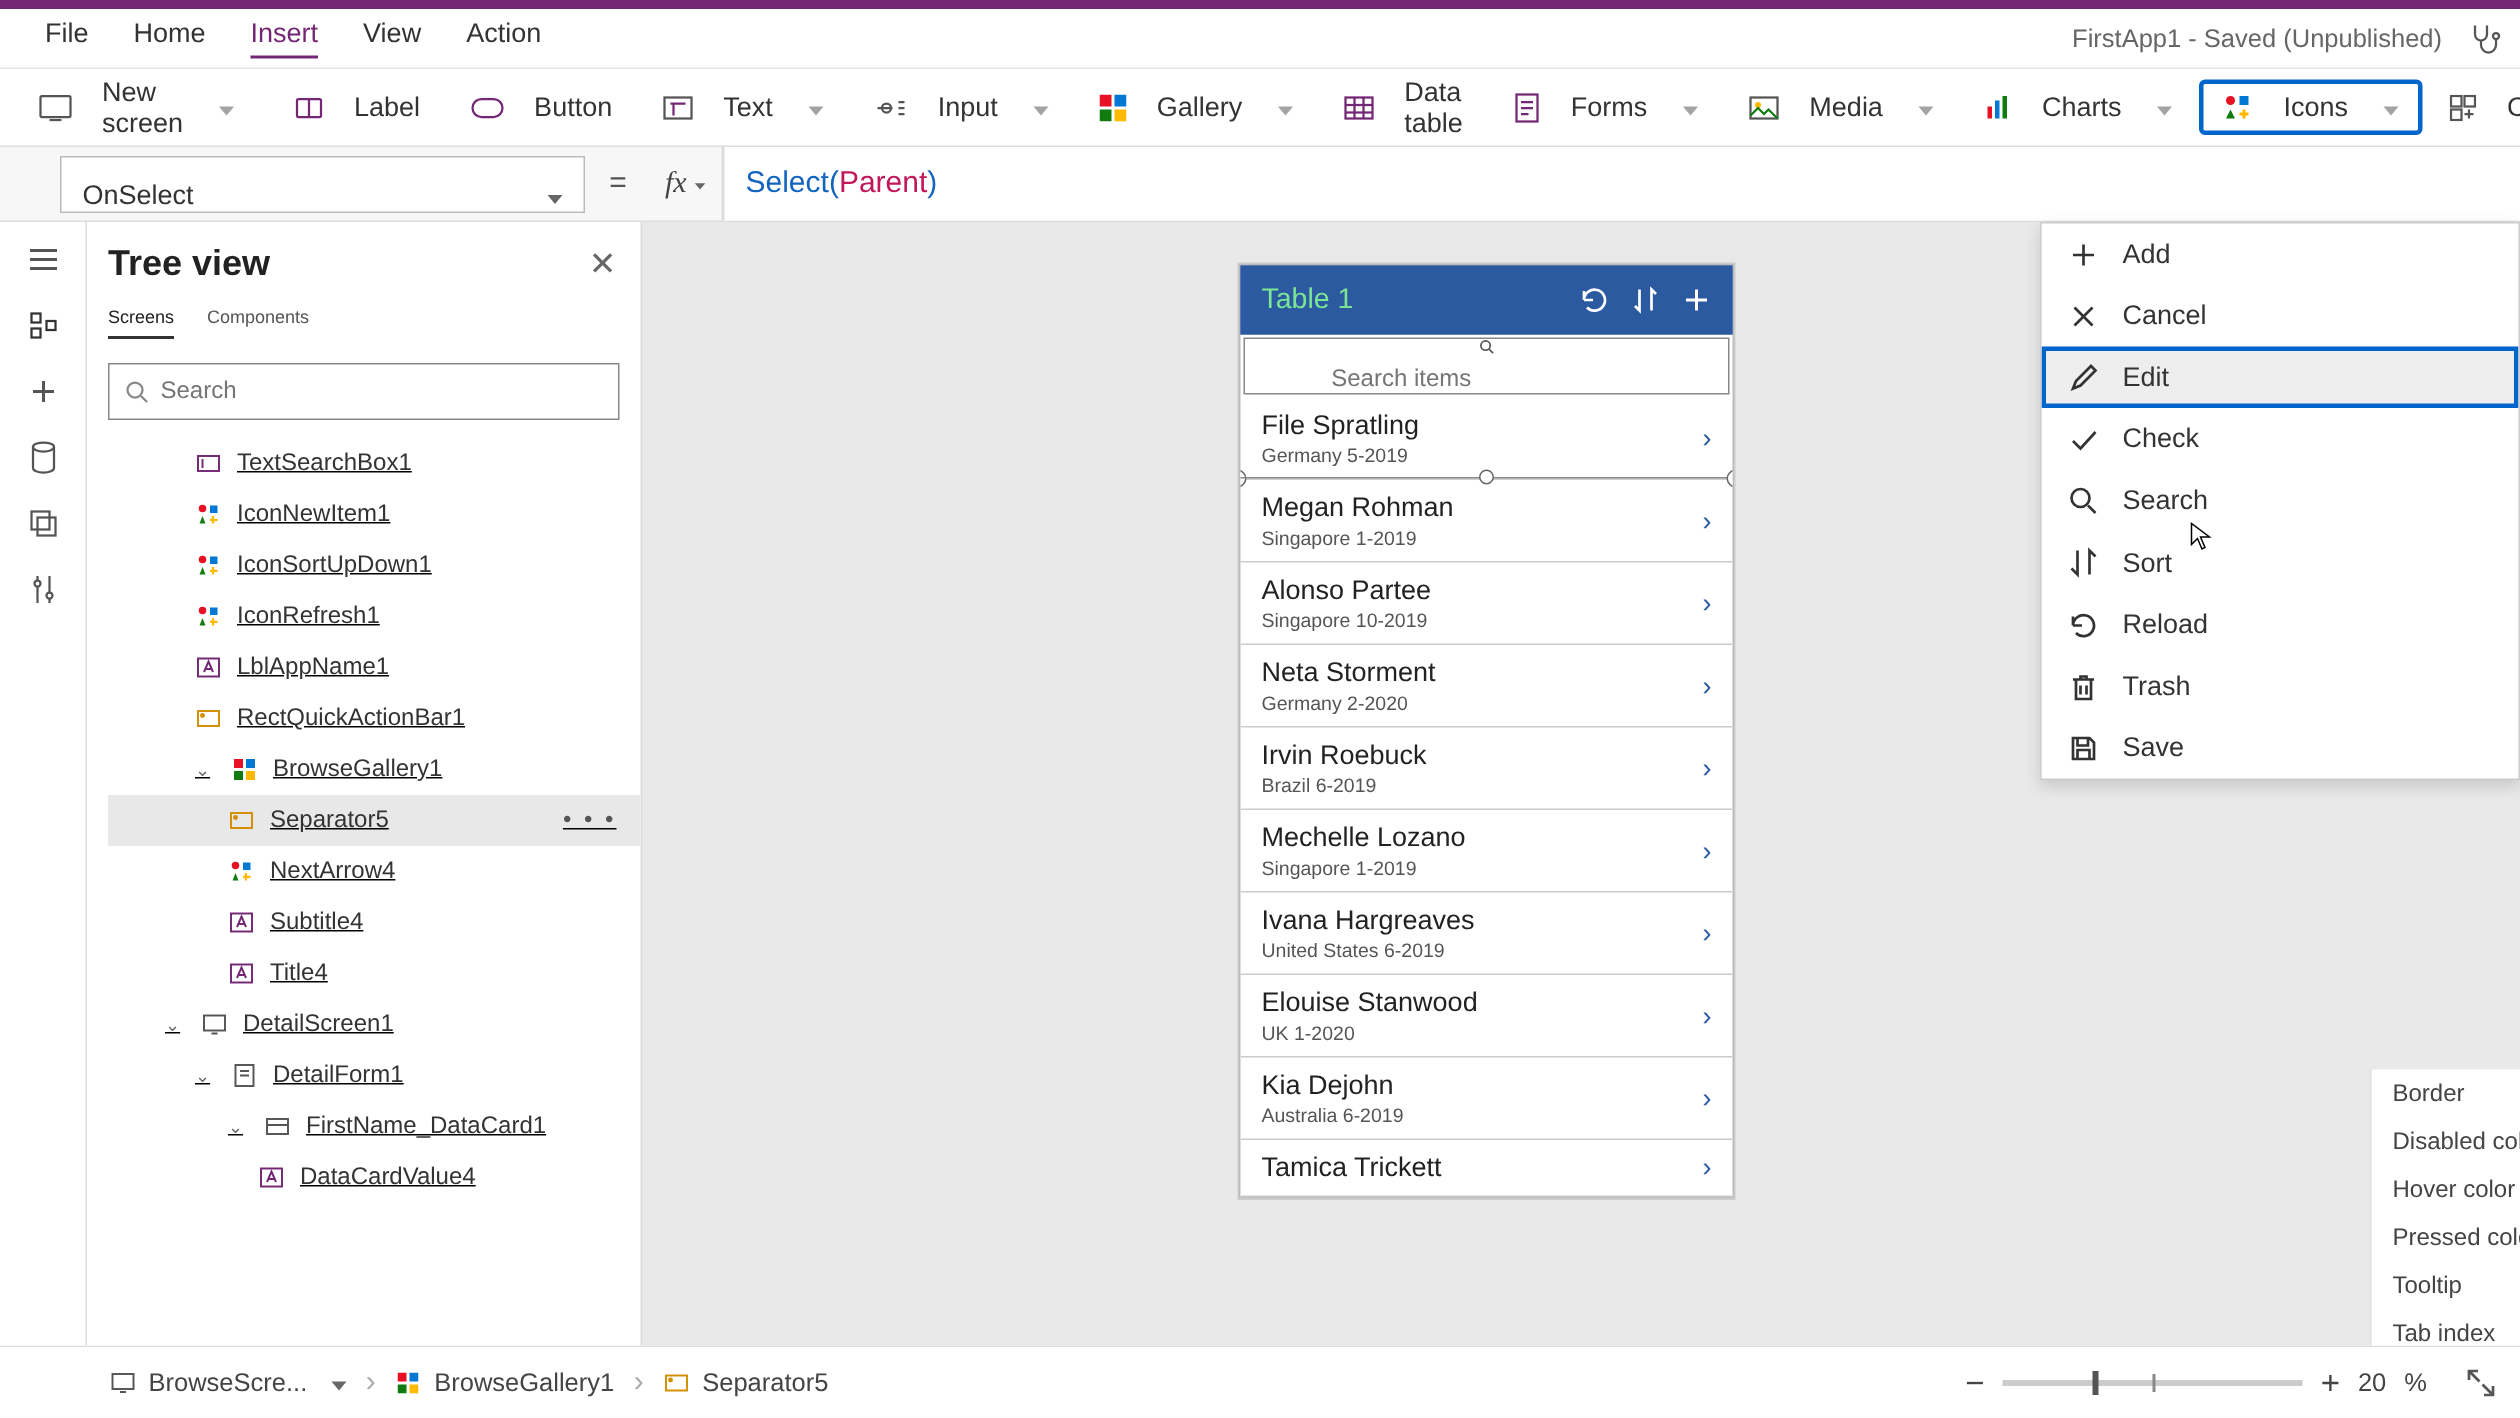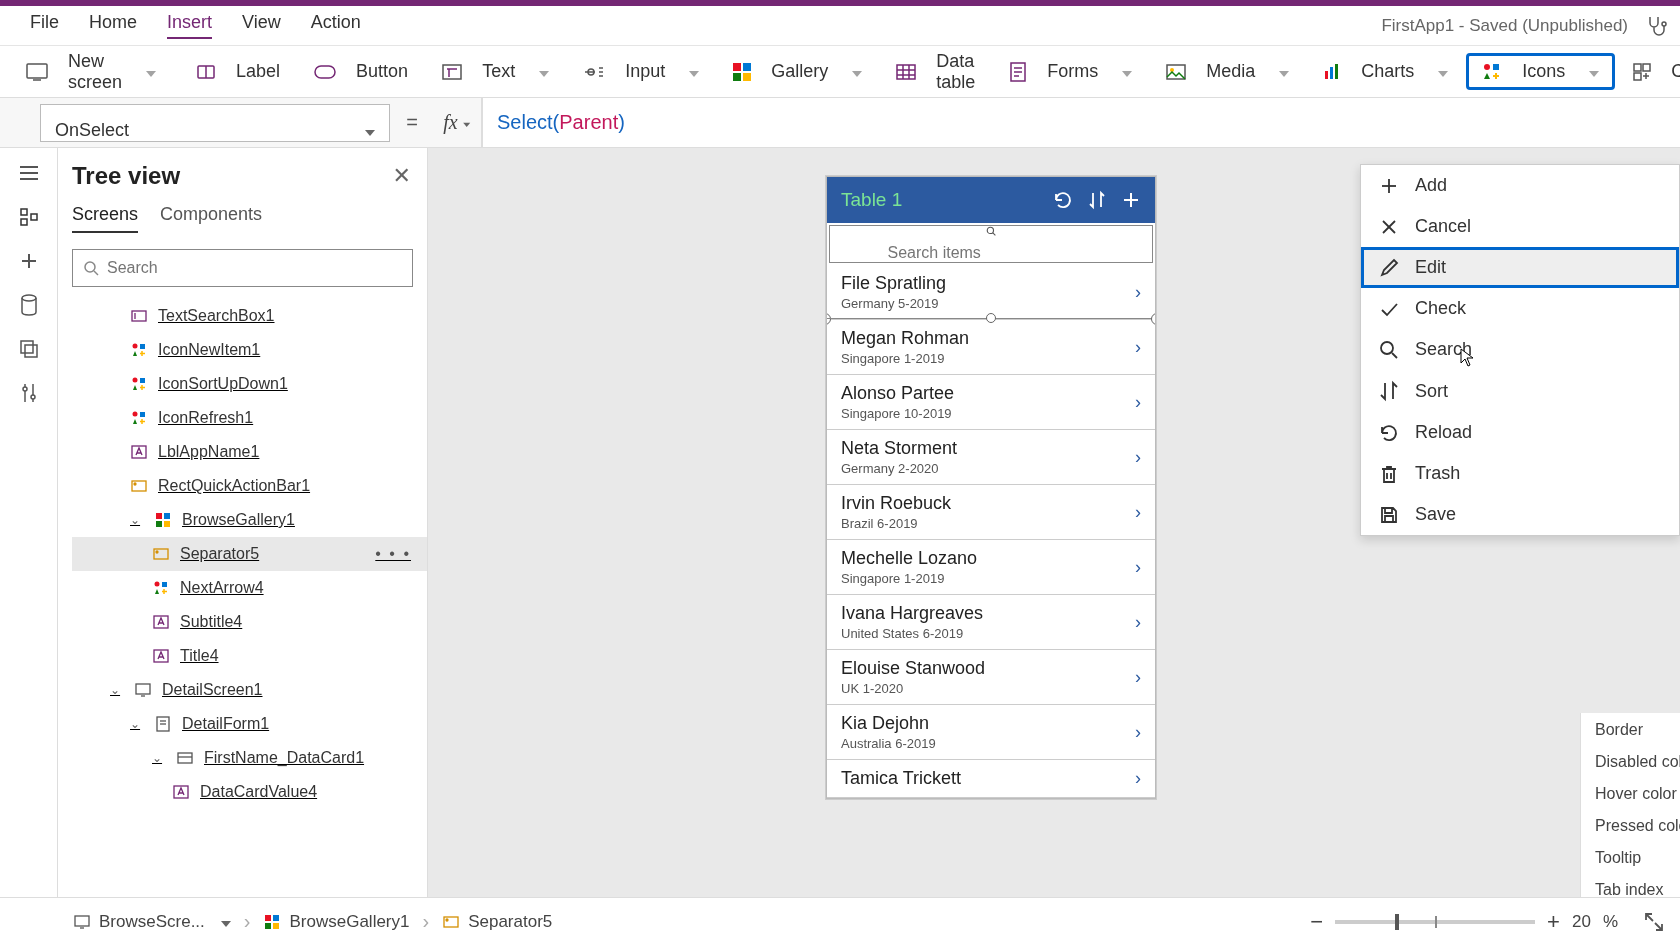--- a/index.html
+++ b/index.html
@@ -33,21 +33,21 @@
 .body { display: flex; height: calc(945px - 6px - 40px - 52px - 50px - 48px); }
 
 .rail { width: 58px; border-right: 1px solid #ddd; display: flex; flex-direction: column; align-items: center; padding-top: 12px; gap: 18px; background:#fff;}
 .rail .ic { width: 26px; height: 26px; display:flex; align-items:center; justify-content:center; color:#555; cursor:pointer;}
 .rail .ic.hamburger div { width:18px; height:2px; background:#555; box-shadow:0 6px 0 #555, 0 -6px 0 #555; }
 
 .tree { width: 370px; border-right: 1px solid #ddd; background: #fff; padding: 14px 0 0 14px; position: relative; }
 .tree-head { display: flex; align-items: center; justify-content: space-between; padding-right: 16px; }
 .tree-title { font-size: 24px; font-weight: 600; color: #222; }
 .tree-close { font-size: 22px; color: #666; cursor:pointer; }
-.tree-tabs { display: flex; gap: 22px; margin-top: 14px; font-size: 18px; color: #555; }
+.tree-tabs { display: flex; gap: 22px; margin-top: 14px; font-size: 12px; color: #555; }
 .tree-tabs .tab { padding-bottom: 6px; cursor:pointer; }
 .tree-tabs .tab.active { color: #222; border-bottom: 2px solid #333; }
 .tree-search { margin: 16px 14px 12px 0; height: 38px; border: 1px solid #888; display: flex; align-items: center; padding: 0 10px; gap: 8px; }
 .tree-search input { border: none; outline: none; font-size: 16px; flex:1; }
 .tree-list { overflow-y: auto; height: calc(100% - 150px); padding-bottom: 20px; text-decoration: underline;}
 .tree-item { display: flex; align-items: center; gap: 10px; padding: 8px 8px; font-size: 16px; color: #333; cursor:pointer; }
 .tree-item.selected { background: #e8e8e8; }
 .tree-item .more { margin-left: auto; color:#555; letter-spacing:2px; padding-right:8px;}
 .tree-item .chev-tree { width:14px; display:inline-block; font-size:12px; color:#666;}
 .tree-indent-1 { padding-left: 38px; }
@@ -68,21 +68,21 @@
 .phone-row .txt .name { font-size: 18px; color: #222; }
 .phone-row .txt .sub { font-size: 13px; color: #555; margin-top:2px;}
 .phone-row .arrow { color: #2c5aa0; font-size: 18px; }
 .phone-row.first { position: relative; }
 .sel-handles { position:absolute; left:-8px; right:-8px; bottom:-6px; height:12px; pointer-events:none;}
 .sel-handles::before, .sel-handles::after { content:''; position:absolute; width:10px; height:10px; border:1px solid #666; background:#fff; border-radius:50%; top:0;}
 .sel-handles::before{ left:0;} .sel-handles::after{ right:0;}
 .sel-handles .mid{ position:absolute; left:50%; transform:translateX(-50%); width:10px; height:10px; border:1px solid #666; background:#fff; border-radius:50%; top:0;}
 .sel-line{ position:absolute; left:0; right:0; top:5px; height:1px; background:#888;}
 
-.icons-menu { position: absolute; right: 0; top: 164px; width: 320px; background: #fff; border: 1px solid #ccc; box-shadow: 0 4px 10px rgba(0,0,0,.15); z-index:50; max-height: 450px; overflow-y:auto;}
+.icons-menu { position: absolute; right: 0; top: 148px; width: 320px; background: #fff; border: 1px solid #ccc; box-shadow: 0 4px 10px rgba(0,0,0,.15); z-index:50; max-height: 450px; overflow-y:auto;}
 .icons-menu::-webkit-scrollbar{width:14px;} .icons-menu::-webkit-scrollbar-thumb{background:#ccc;}
 .menu-item { display: flex; align-items: center; gap: 14px; padding: 10px 16px; font-size: 18px; color: #333; cursor:pointer; }
 .menu-item:hover, .menu-item.hovered { background: #eee; }
 .menu-item.highlighted { outline: 3px solid #0066cc; outline-offset: -3px; }
 .menu-item .mi { width:24px; display:flex; justify-content:center;}
 .cursor-arrow { position:absolute; right: 204px; top: 348px; z-index:60; pointer-events:none;}
 
 .props-panel { position:absolute; right:0; top:565px; width:100px; background:#fff; border-left:1px solid #ddd; padding:8px 0 8px 14px; display:flex; flex-direction:column; gap:14px; font-size:16px; color:#444; overflow:hidden; height: 240px;}
 .props-panel div{ white-space:nowrap;}
 

